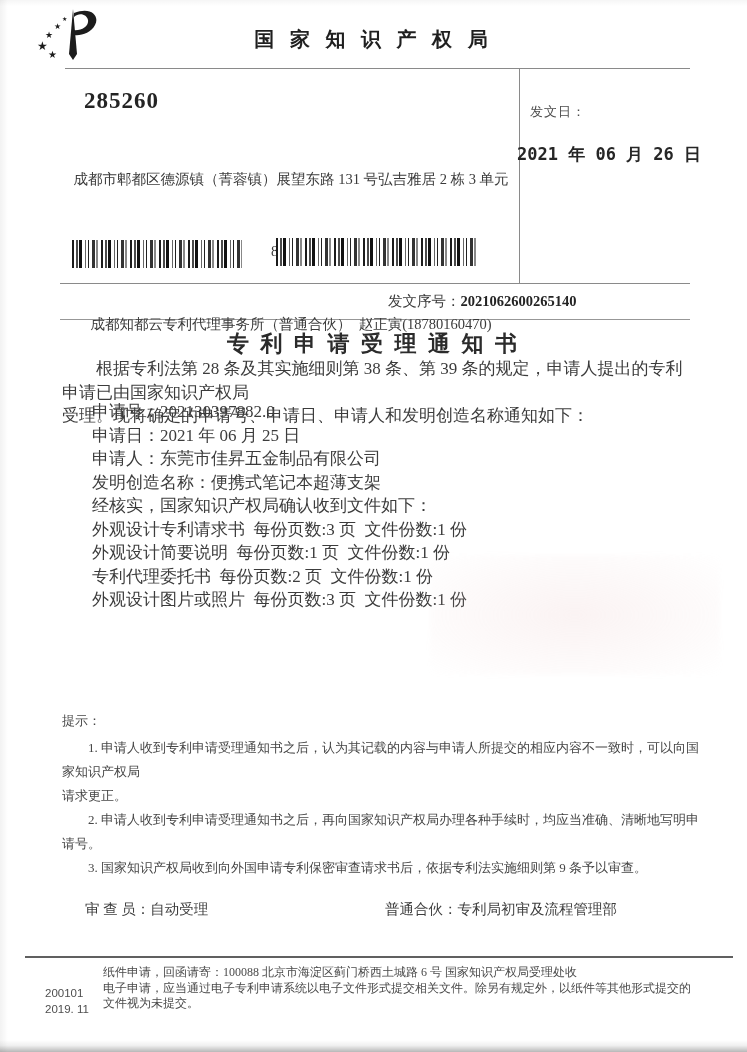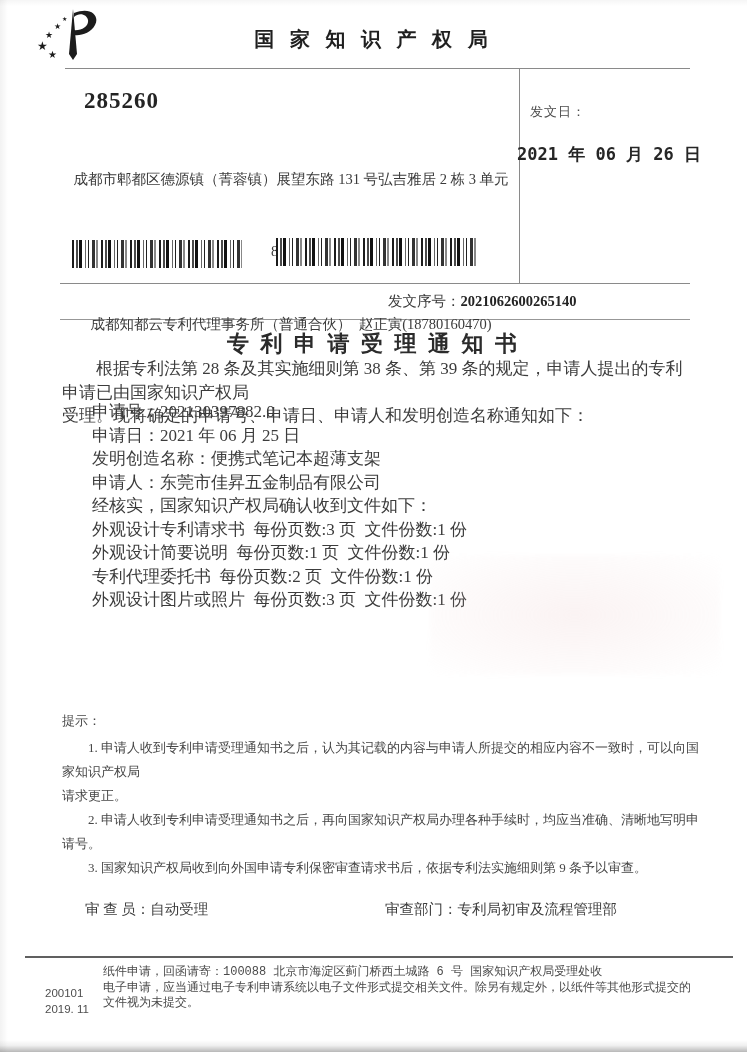--- a/index.html
+++ b/index.html
@@ -65,21 +65,21 @@
   .tips-list { top: 736px; left: 62px; width: 638px; font-size: 13px; line-height: 24px; color: #464646; }
   .tips-list div { text-indent: 2em; white-space: pre-line; }
 
   
   .signoff { top: 900px; font-size: 14.5px; color: #3e3e3e; white-space: pre; }
   .signoff-left { left: 85px; }
   .signoff-right { left: 385px; }
 
   .footer-rule { top: 956px; left: 25px; width: 708px; height: 2px; background: #606060; position: absolute; }
   .footer-codes { top: 986px; left: 45px; font-size: 11.5px; line-height: 15.5px; color: #4e4e4e; font-family: "Liberation Sans", sans-serif; }
-  .footer-lines { top: 965px; left: 103px; width: 640px; font-size: 12px; line-height: 15.5px; color: #4a4a4a; font-family: Liberation Mono, monospace; }
+  .footer-lines { top: 965px; left: 103px; width: 640px; font-size: 12px; line-height: 15.5px; color: #4a4a4a; }
   .footer-lines div { white-space: pre-line; }
 
   
   .ghost-stamp {
     top: 555px; left: 430px; width: 290px; height: 120px;
     background: radial-gradient(ellipse at center, rgba(235,200,200,0.22), rgba(255,255,255,0));
     filter: blur(2px); pointer-events: none;
   }
   
   .edge-bottom {
@@ -135,41 +135,41 @@
   <div class="abs ref-row ref-right"><span>发文序号：</span><span class="ref-value">2021062600265140</span></div>
 
   <div class="abs notice-title">专 利 申 请 受 理 通 知 书</div>
 
   <div class="abs body-text intro">根据专利法第 28 条及其实施细则第 38 条、第 39 条的规定，申请人提出的专利申请已由国家知识产权局
 受理。现将确定的申请号、申请日、申请人和发明创造名称通知如下：</div>
 
   <div class="abs body-text detail-list">
     <div>申请号：202130397882.0</div>
     <div>申请日：2021 年 06 月 25 日</div>
+    <div>申请人：东莞市佳昇五金制品有限公司</div>
     <div>发明创造名称：便携式笔记本超薄支架</div>
-    <div>申请人：东莞市佳昇五金制品有限公司</div>
     <div>经核实，国家知识产权局确认收到文件如下：</div>
     <div>外观设计专利请求书  每份页数:3 页  文件份数:1 份</div>
     <div>外观设计简要说明  每份页数:1 页  文件份数:1 份</div>
     <div>专利代理委托书  每份页数:2 页  文件份数:1 份</div>
     <div>外观设计图片或照片  每份页数:3 页  文件份数:1 份</div>
   </div>
 
   <div class="abs ghost-stamp"></div>
 
   <div class="abs tips-label">提示：</div>
   <div class="abs tips-list">
     <div>1. 申请人收到专利申请受理通知书之后，认为其记载的内容与申请人所提交的相应内容不一致时，可以向国家知识产权局
 请求更正。</div>
     <div>2. 申请人收到专利申请受理通知书之后，再向国家知识产权局办理各种手续时，均应当准确、清晰地写明申请号。</div>
     <div>3. 国家知识产权局收到向外国申请专利保密审查请求书后，依据专利法实施细则第 9 条予以审查。</div>
   </div>
 
   <div class="abs signoff signoff-left"><span>审 查 员：</span><span>自动受理</span></div>
-  <div class="abs signoff signoff-right"><span>审查部门：</span><span>专利局初审及流程管理部</span></div>
+  <div class="abs signoff signoff-right"><span>普通合伙：</span><span>专利局初审及流程管理部</span></div>
 
   <div class="footer-rule"></div>
   <div class="abs footer-codes">
     <div>200101</div>
     <div>2019. 11</div>
   </div>
   <div class="abs footer-lines">
     <div>纸件申请，回函请寄：100088  北京市海淀区蓟门桥西土城路 6 号   国家知识产权局受理处收</div>
     <div>电子申请，应当通过电子专利申请系统以电子文件形式提交相关文件。除另有规定外，以纸件等其他形式提交的
 文件视为未提交。</div>

